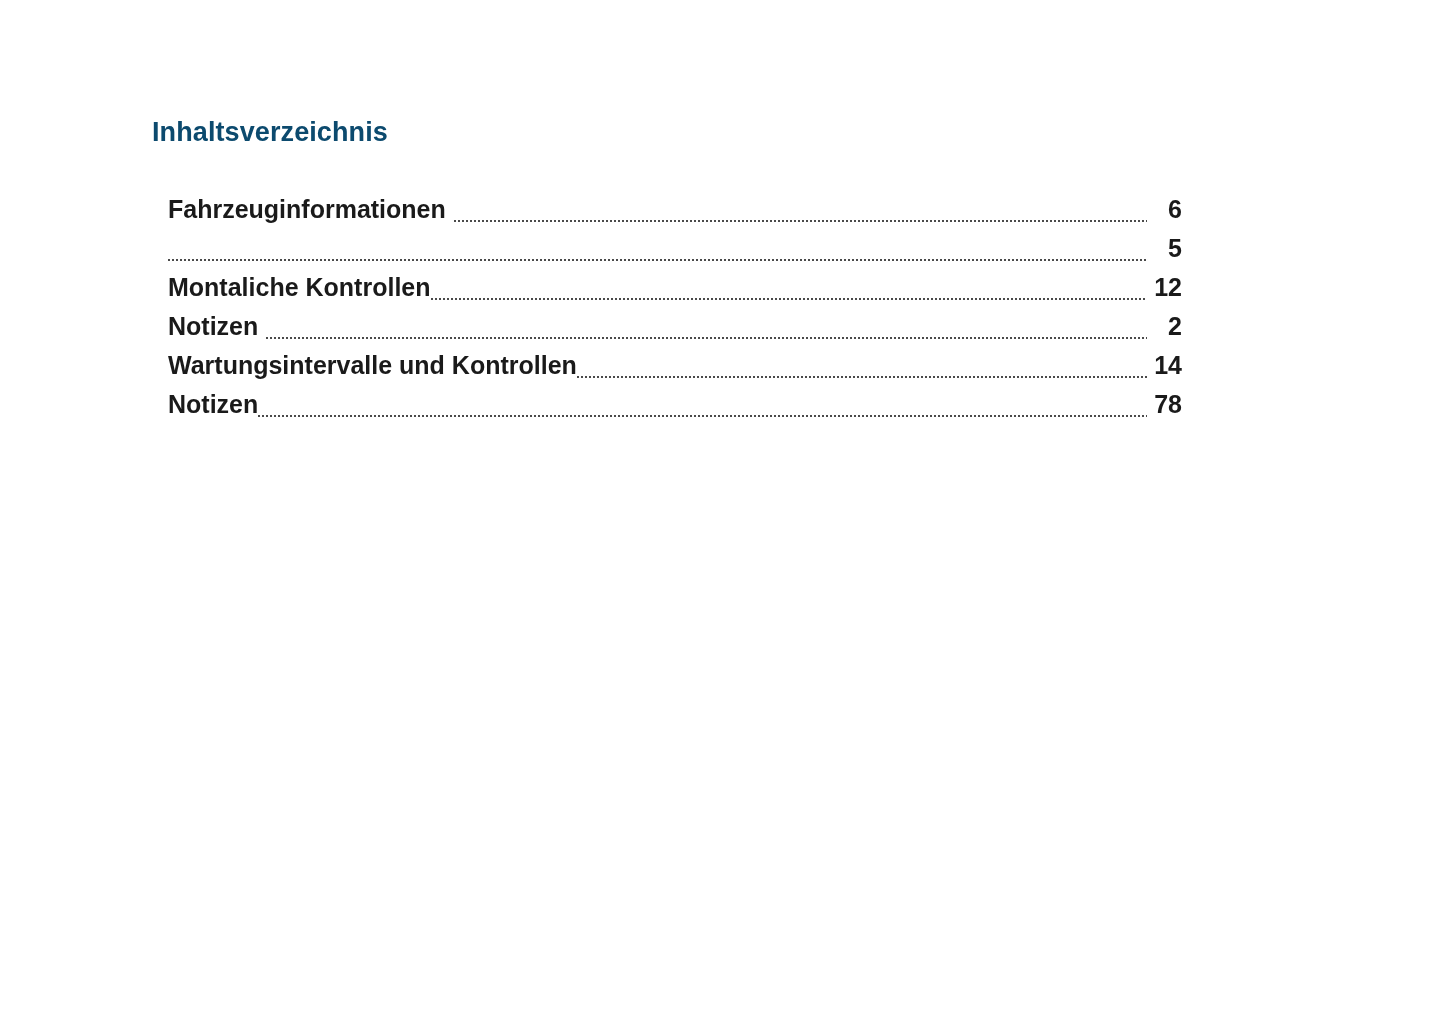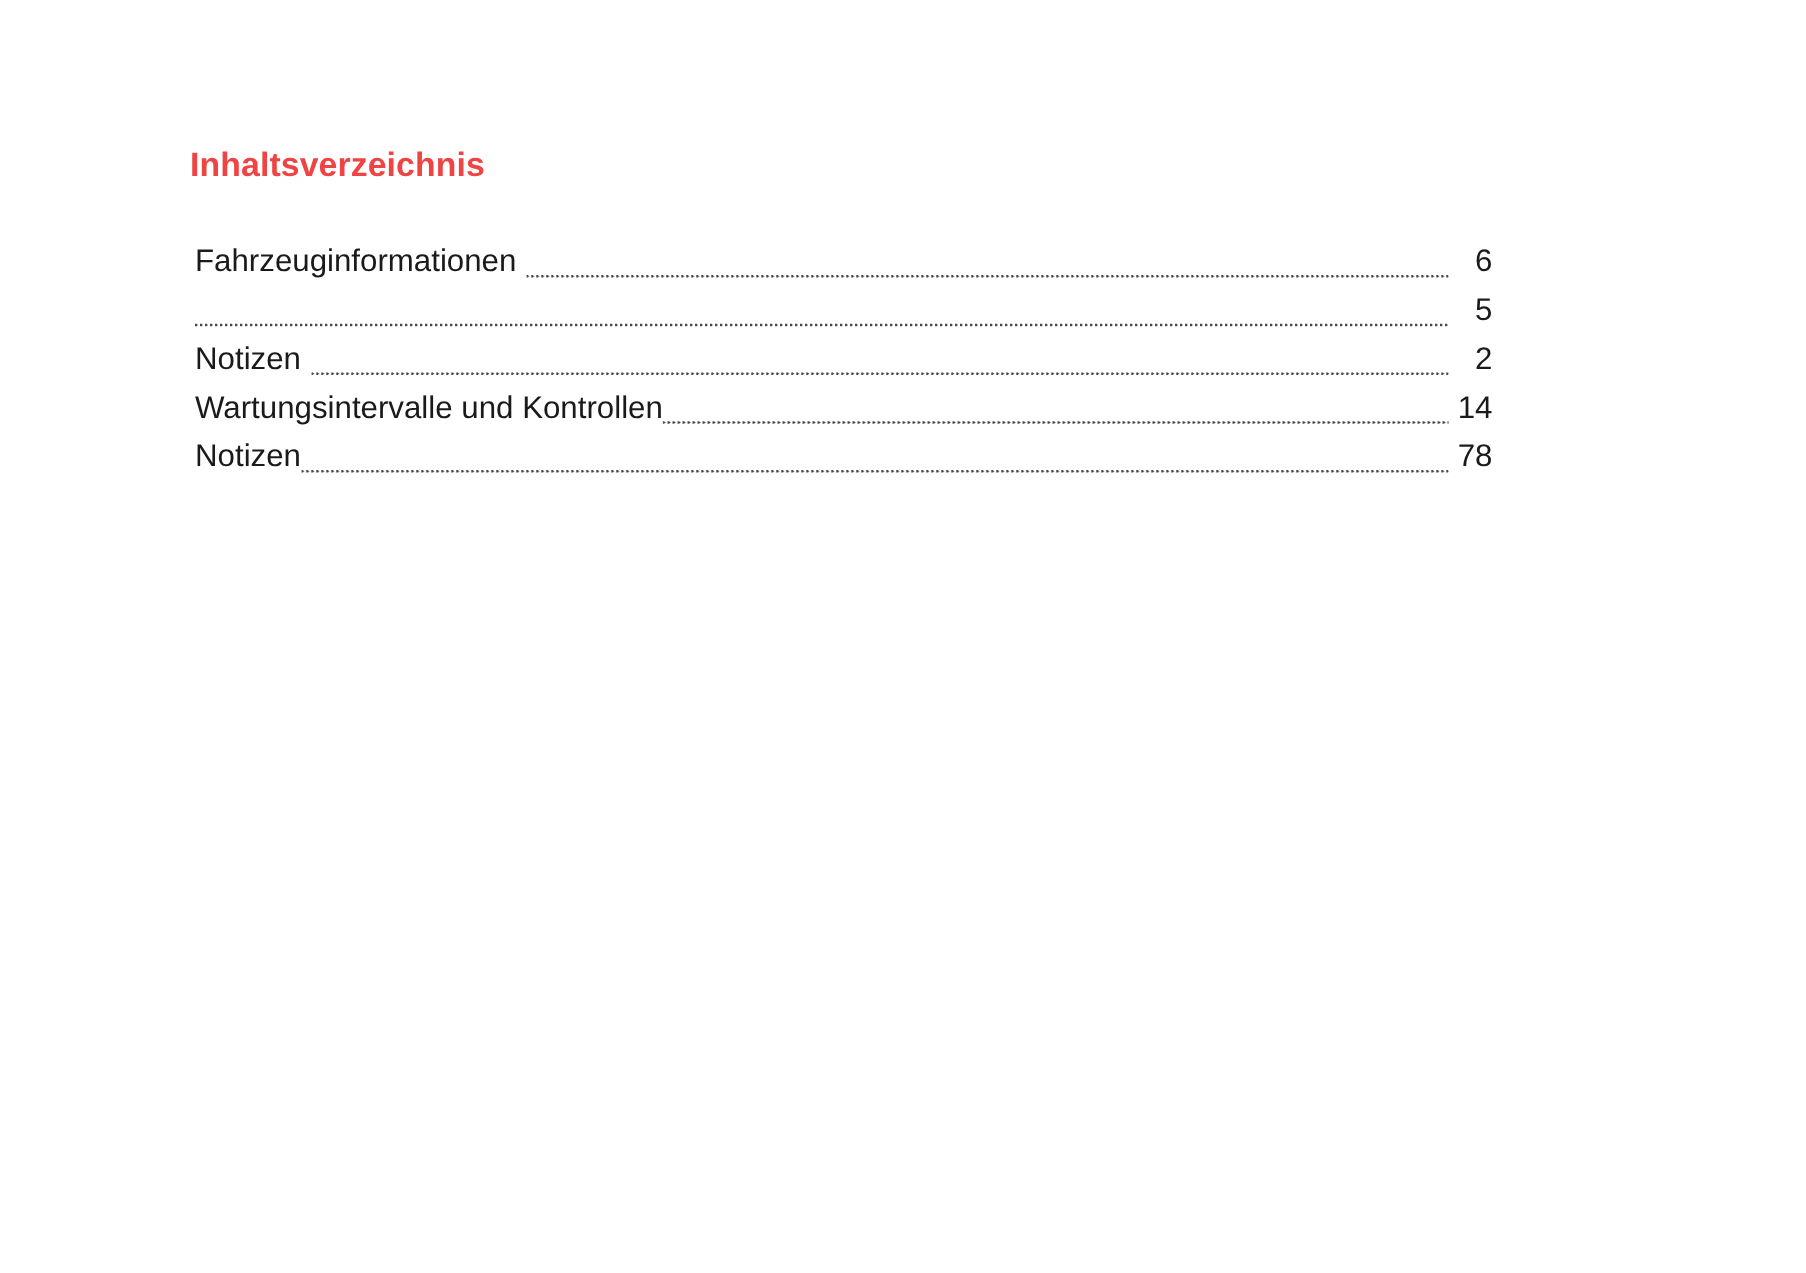--- a/index.html
+++ b/index.html
@@ -26,29 +26,30 @@
     position: absolute;
     left: 152px;
     top: 118px;
     width: 1046px;
   }
 
   .toc-title {
     font-size: 27px;
     font-weight: bold;
     letter-spacing: 0.1px;
-    color: #ef4444;
+    color: #0c4a6e;
     margin: 0 0 42px 0;
     line-height: 1.1;
   }
 
   .toc-list {
     list-style: none;
-    margin: 4px;
+    margin: 16px;
     padding: 0;
+    font-weight: bold;
   }
 
   .toc-entry {
     display: flex;
     align-items: flex-end;
     font-size: 25px;
     line-height: 39px;
     color: #1a1a1a;
     white-space: nowrap;
   }
@@ -102,20 +103,25 @@
         <span class="toc-dots"></span>
         <span class="toc-page">6</span>
       </li>
 
 
       <li class="toc-entry gap-narrow">
         <span class="toc-dots"></span>
         <span class="toc-page">5</span>
       </li>
 
+      <li class="toc-entry gap-narrow">
+        <span class="toc-label">Montaliche Kontrollen</span>
+        <span class="toc-dots"></span>
+        <span class="toc-page">12</span>
+      </li>
 
       <li class="toc-entry gap-wide">
         <span class="toc-label">Notizen</span>
         <span class="toc-dots"></span>
         <span class="toc-page">2</span>
       </li>
 
       <li class="toc-entry gap-narrow">
         <span class="toc-label">Wartungsintervalle und Kontrollen</span>
         <span class="toc-dots"></span>

